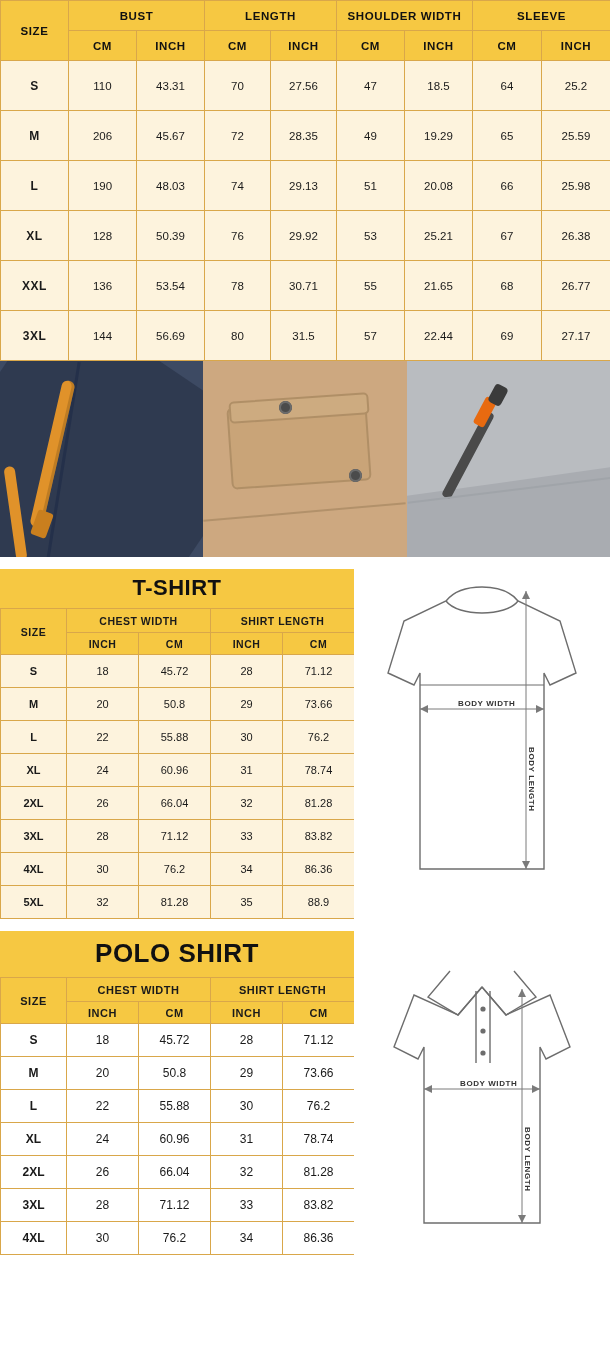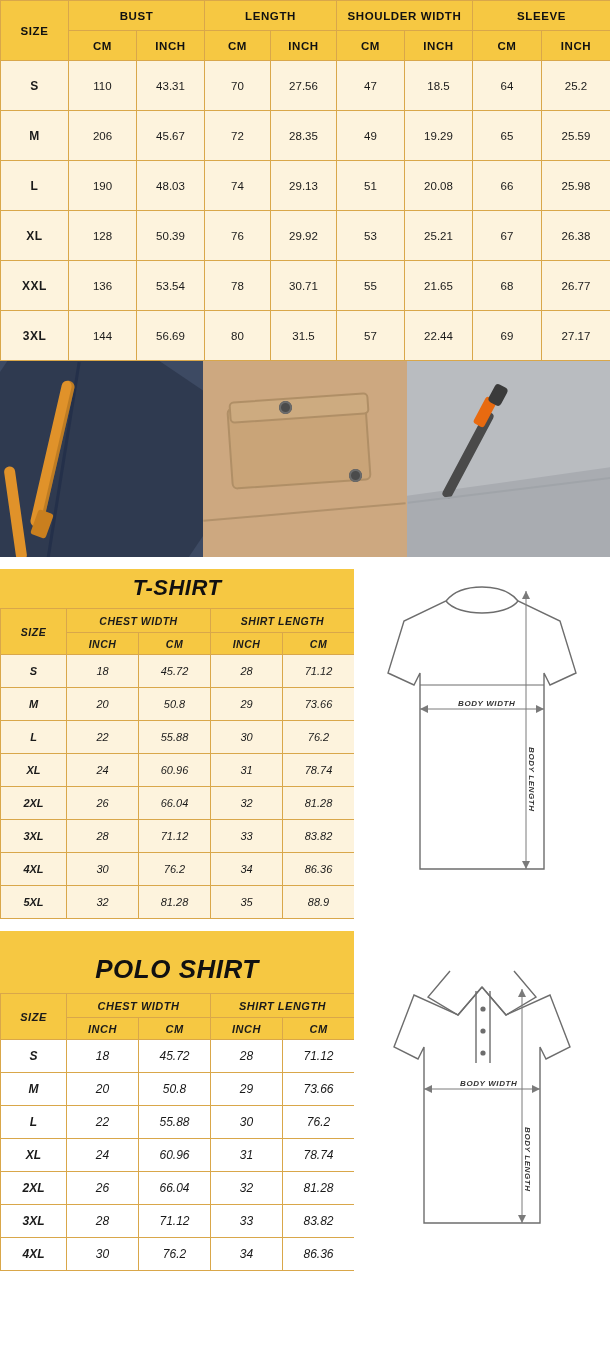--- a/index.html
+++ b/index.html
@@ -140,38 +140,38 @@
   .m3-zip-top {
     position:absolute; left:84px; top:24px; width:14px; height:20px;
     background:#3b3b3b; border-radius:4px; transform: rotate(28deg);
   }
   .m3-seam {
     position:absolute; left:0; top:128px; width:210px; height:2px;
     background:#a0a4a9; transform: rotate(-7deg);
   }
 
   
-  .shirt-block { display:flex; width:576px;font-style:italic; }
+  .shirt-block { display:flex; width:576px; }
   .shirt-left { width:354px; }
   .shirt-right { width:256px; position:relative; background:#ffffff; }
 
   .tshirt-heading {
     background:#f6c842; text-align:center; font-weight:bold;
     font-size:22px; padding:6px 0 7px; color:#111; letter-spacing:.5px;
   }
   .tbl2 td { height:22px; }
   .tbl2 .hdr { background:#f6c842; font-size:10.5px; letter-spacing:.5px; height:24px; }
   .tbl2 .sub { background:#f6c842; font-size:10.5px; letter-spacing:.5px; height:22px; }
   .tbl2 .sz { background:#fdf3dd; font-size:11px; }
   .tbl2 .val { background:#fdf3dd; font-size:11px; font-weight:normal; }
   .tbl2 tr.r td { height:33px; }
 
   .polo-heading {
     background:#f6c842; text-align:center; font-weight:bold;
-    font-size:26px; padding:23px 0 8px; color:#111; letter-spacing:.5px;
+    font-size:26px; padding:7px 0 8px; color:#111; letter-spacing:.5px;
   }
   .tbl3 .hdr { background:#f6c842; font-size:11px; letter-spacing:.5px; height:24px; }
   .tbl3 .sub { background:#f6c842; font-size:11px; letter-spacing:.5px; height:22px; }
   .tbl3 .sz { background:#ffffff; font-size:12px; }
   .tbl3 .val { background:#ffffff; font-size:12px; font-weight:normal; }
   .tbl3 tr.r td { height:33px; }
 
   .spacer { height:12px; background:#ffffff; }
   .dlabel {
     position:absolute; font-size:8px; font-weight:bold; letter-spacing:.6px; color:#333;

